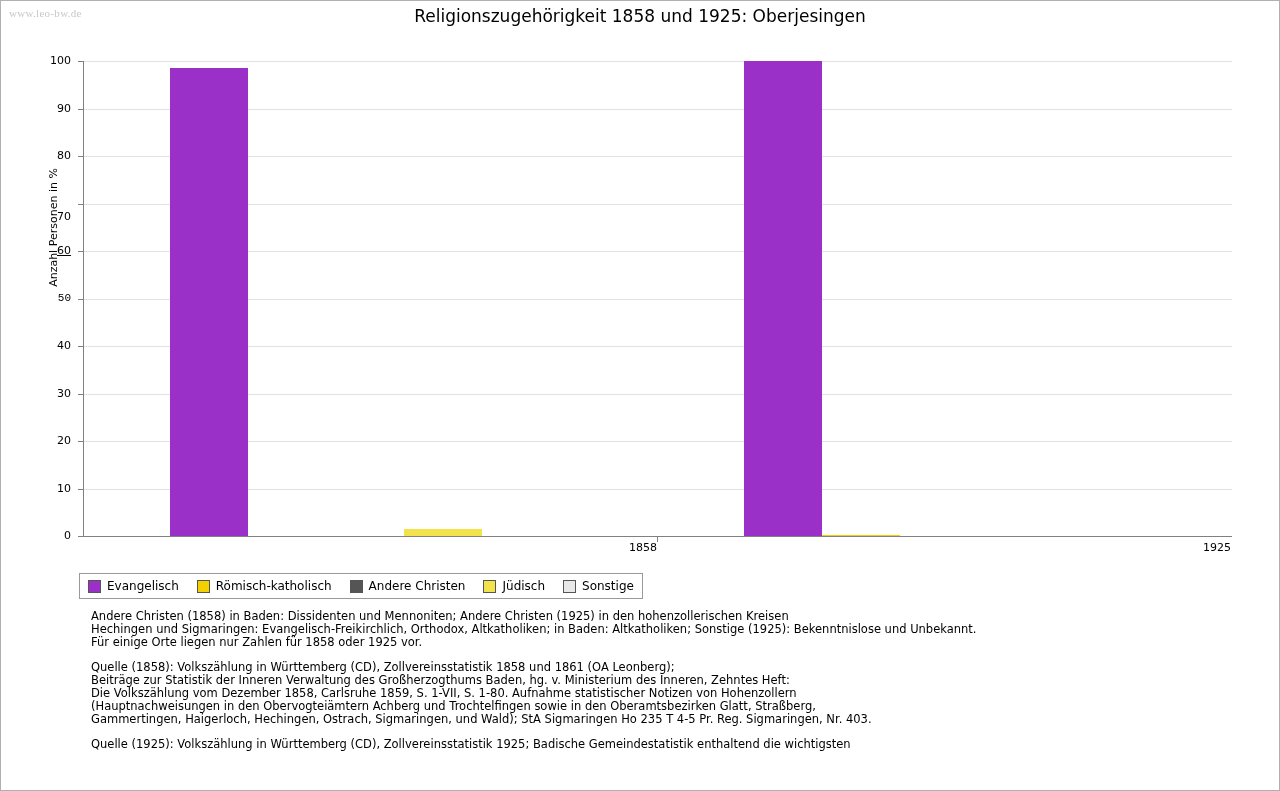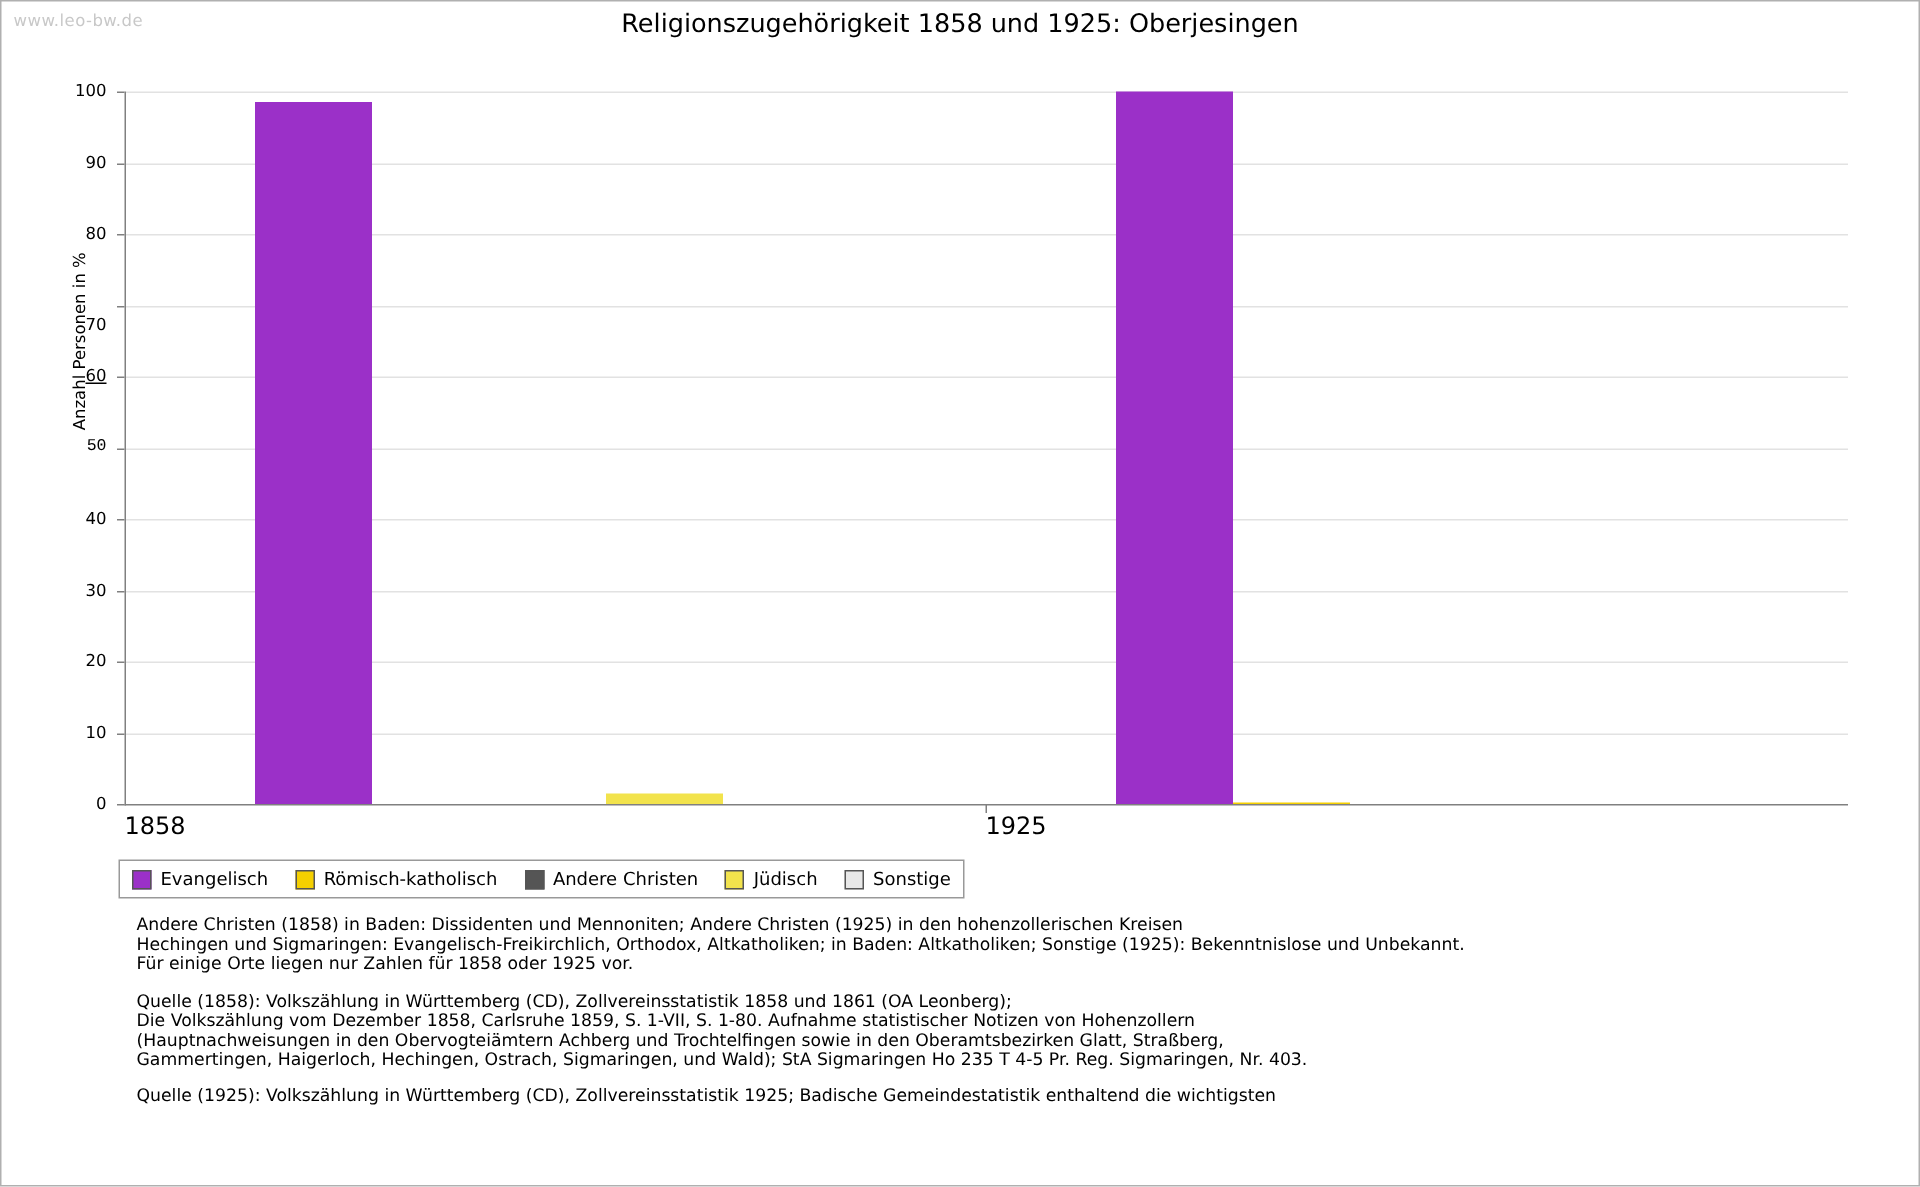--- a/index.html
+++ b/index.html
@@ -22,20 +22,21 @@
     border: 1px solid #b0b0b0;
     background: #ffffff;
   }
   .watermark {
     position: absolute;
     left: 8px;
     top: 6px;
     font-size: 11px;
     color: #c8c8c8;
     letter-spacing: 0.3px;
+    font-family: Liberation Serif, serif;
   }
   .chart-title {
     position: absolute;
     left: 0;
     top: 5px;
     width: 1278px;
     text-align: center;
     font-size: 17px;
     color: #000000;
   }
@@ -87,22 +88,22 @@
     position: absolute;
     bottom: 0;
   }
   .group-sep {
     position: absolute;
     width: 1px;
     background: #808080;
   }
   .xtick-label {
     position: absolute;
-    font-size: 16px;
-    text-align: left;
+    font-size: 11px;
+    text-align: right;
     color: #000;
     top: 540px;
   }
   
   #legend {
     position: absolute;
     left: 78px;
     top: 572px;
     border: 1px solid #999999;
     background: #ffffff;
@@ -221,20 +222,21 @@
     </div>
 
   <div id="footnotes">
       <p>
         <span class="line">Andere Christen (1858) in Baden: Dissidenten und Mennoniten; Andere Christen (1925) in den hohenzollerischen Kreisen</span>
         <span class="line">Hechingen und Sigmaringen: Evangelisch-Freikirchlich, Orthodox, Altkatholiken; in Baden: Altkatholiken; Sonstige (1925): Bekenntnislose und Unbekannt.</span>
         <span class="line">Für einige Orte liegen nur Zahlen für 1858 oder 1925 vor.</span>
       </p>
       <p>
         <span class="line">Quelle (1858): Volkszählung in Württemberg (CD), Zollvereinsstatistik 1858 und 1861 (OA Leonberg);</span>
+        <span class="line">Beiträge zur Statistik der Inneren Verwaltung des Großherzogthums Baden, hg. v. Ministerium des Inneren, Zehntes Heft:</span>
         <span class="line">Die Volkszählung vom Dezember 1858, Carlsruhe 1859, S. 1-VII, S. 1-80. Aufnahme statistischer Notizen von Hohenzollern</span>
         <span class="line">(Hauptnachweisungen in den Obervogteiämtern Achberg und Trochtelfingen sowie in den Oberamtsbezirken Glatt, Straßberg,</span>
         <span class="line">Gammertingen, Haigerloch, Hechingen, Ostrach, Sigmaringen, und Wald); StA Sigmaringen Ho 235 T 4-5 Pr. Reg. Sigmaringen, Nr. 403.</span>
       </p>
       <p>
         <span class="line">Quelle (1925): Volkszählung in Württemberg (CD), Zollvereinsstatistik 1925; Badische Gemeindestatistik enthaltend die wichtigsten</span>
       </p>
     </div>
 
 </div>

